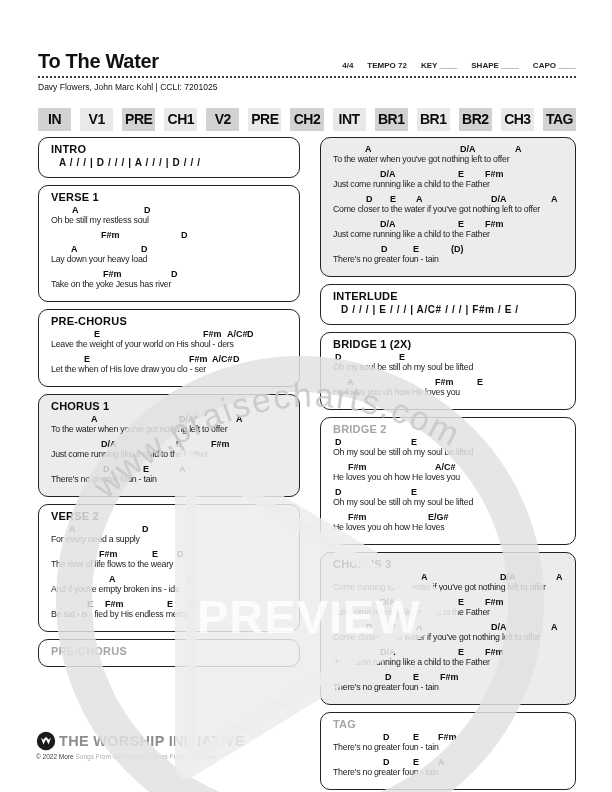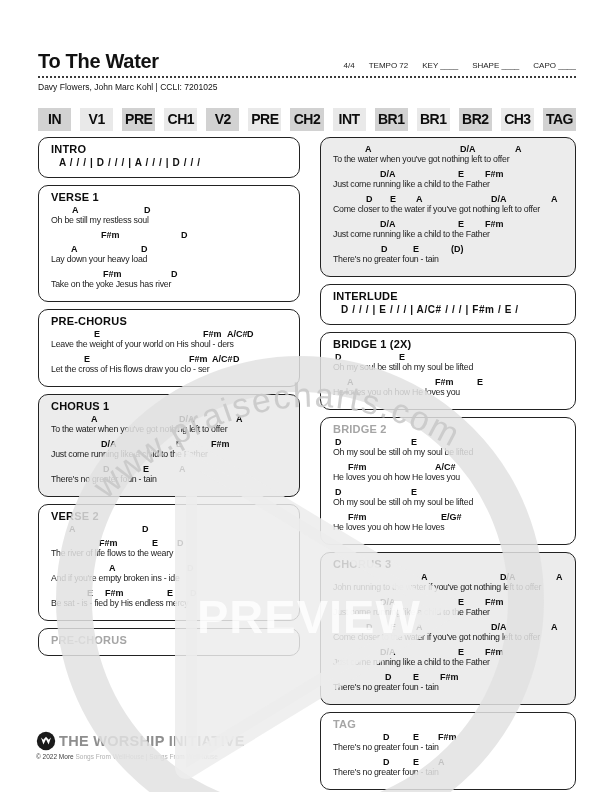--- a/index.html
+++ b/index.html
@@ -1,20 +1,20 @@
 <!DOCTYPE html>
 <html><head>
 <meta charset="utf-8">
 <style>
   html,body{margin:0;padding:0;background:#888;}
   .page{position:relative;width:612px;height:792px;margin:0 auto;background:#ffffff;overflow:hidden;
         font-family:"Liberation Sans",sans-serif;color:#111;}
   .header{margin:50px 36px 0 38px;display:flex;justify-content:space-between;align-items:flex-end;}
   .title{font-size:20px;font-weight:bold;letter-spacing:-0.3px;}
-  .meta{display:flex;gap:14px;font-size:8px;font-weight:normal;color:#222;padding-bottom:3px;white-space:nowrap;}
+  .meta{display:flex;gap:14px;font-size:8px;font-weight:bold;color:#222;padding-bottom:3px;white-space:nowrap;}
   .rule{margin:3px 36px 0 38px;border-top:2px dotted #3a3a3a;height:0;}
   .byline{margin:4px 36px 0 38px;font-size:8.5px;color:#111;}
   .nav{margin:16px 36px 0 38px;display:flex;gap:9px;}
   .nav-item{flex:1;text-align:center;font-weight:bold;font-size:14px;letter-spacing:-0.5px;
             padding:3px 0 4px;color:#0d0d0d;}
   .nav-item:nth-child(odd){background:#d2d2d2;}
   .nav-item:nth-child(even){background:#e9e9e9;}
   .columns{display:flex;gap:20px;margin:6px 36px 0 38px;align-items:flex-start;}
   .col-left{width:262px;flex:none;}
   .col-right{flex:1;}
@@ -117,21 +117,21 @@
             </div>
             <div class="lyric">Leave the weight of your world on His shoul  -  ders</div>
           </div>
           <div class="pair">
             <div class="chords">
               <span style="left: 33px;">E</span>
               <span style="left: 138px;">F#m</span>
               <span style="left: 161px;">A/C#</span>
               <span style="left: 182px;">D</span>
             </div>
-            <div class="lyric">Let the cross of His flows draw you clo    -    ser</div>
+            <div class="lyric">Let the when of His love draw you clo    -    ser</div>
           </div>
         </div>
         <div class="box chorus">
           <div class="sec-h">CHORUS 1</div>
           <div class="pair">
             <div class="chords">
               <span style="left: 40px;">A</span>
               <span style="left: 128px;">D/A</span>
               <span style="left: 185px;">A</span>
             </div>
@@ -154,20 +154,21 @@
             <div class="lyric">There's no greater foun - tain</div>
           </div>
         </div>
         <div class="box">
           <div class="sec-h">VERSE 2</div>
           <div class="pair">
             <div class="chords">
               <span style="left: 18px;">A</span>
               <span style="left: 91px;">D</span>
             </div>
+            <div class="lyric">For every need a supply</div>
           </div>
           <div class="pair">
             <div class="chords">
               <span style="left: 48px;">F#m</span>
               <span style="left: 101px;">E</span>
               <span style="left: 126px;">D</span>
             </div>
             <div class="lyric">The river of life flows to the weary</div>
           </div>
           <div class="pair">
@@ -277,34 +278,34 @@
           <div class="pair">
             <div class="chords">
               <span style="left: 2px;">D</span>
               <span style="left: 78px;">E</span>
             </div>
             <div class="lyric">Oh my soul be still oh my soul be lifted</div>
           </div>
           <div class="pair">
             <div class="chords">
               <span style="left: 15px;">F#m</span>
-              <span style="left: 108px;">E/G#</span>
+              <span style="left: 95px;">E/G#</span>
             </div>
             <div class="lyric">He loves you oh how He loves</div>
           </div>
         </div>
         <div class="box chorus">
           <div class="sec-h">CHORUS 3</div>
           <div class="pair">
             <div class="chords">
               <span style="left: 88px;">A</span>
               <span style="left: 167px;">D/A</span>
               <span style="left: 223px;">A</span>
             </div>
-            <div class="lyric">John running to the water if you've got nothing left to offer</div>
+            <div class="lyric">Come running to the water if you've got nothing left to offer</div>
           </div>
           <div class="pair">
             <div class="chords">
               <span style="left: 47px;">D/A</span>
               <span style="left: 125px;">E</span>
               <span style="left: 152px;">F#m</span>
             </div>
             <div class="lyric">Just come running like a child to the Father</div>
           </div>
           <div class="pair">

